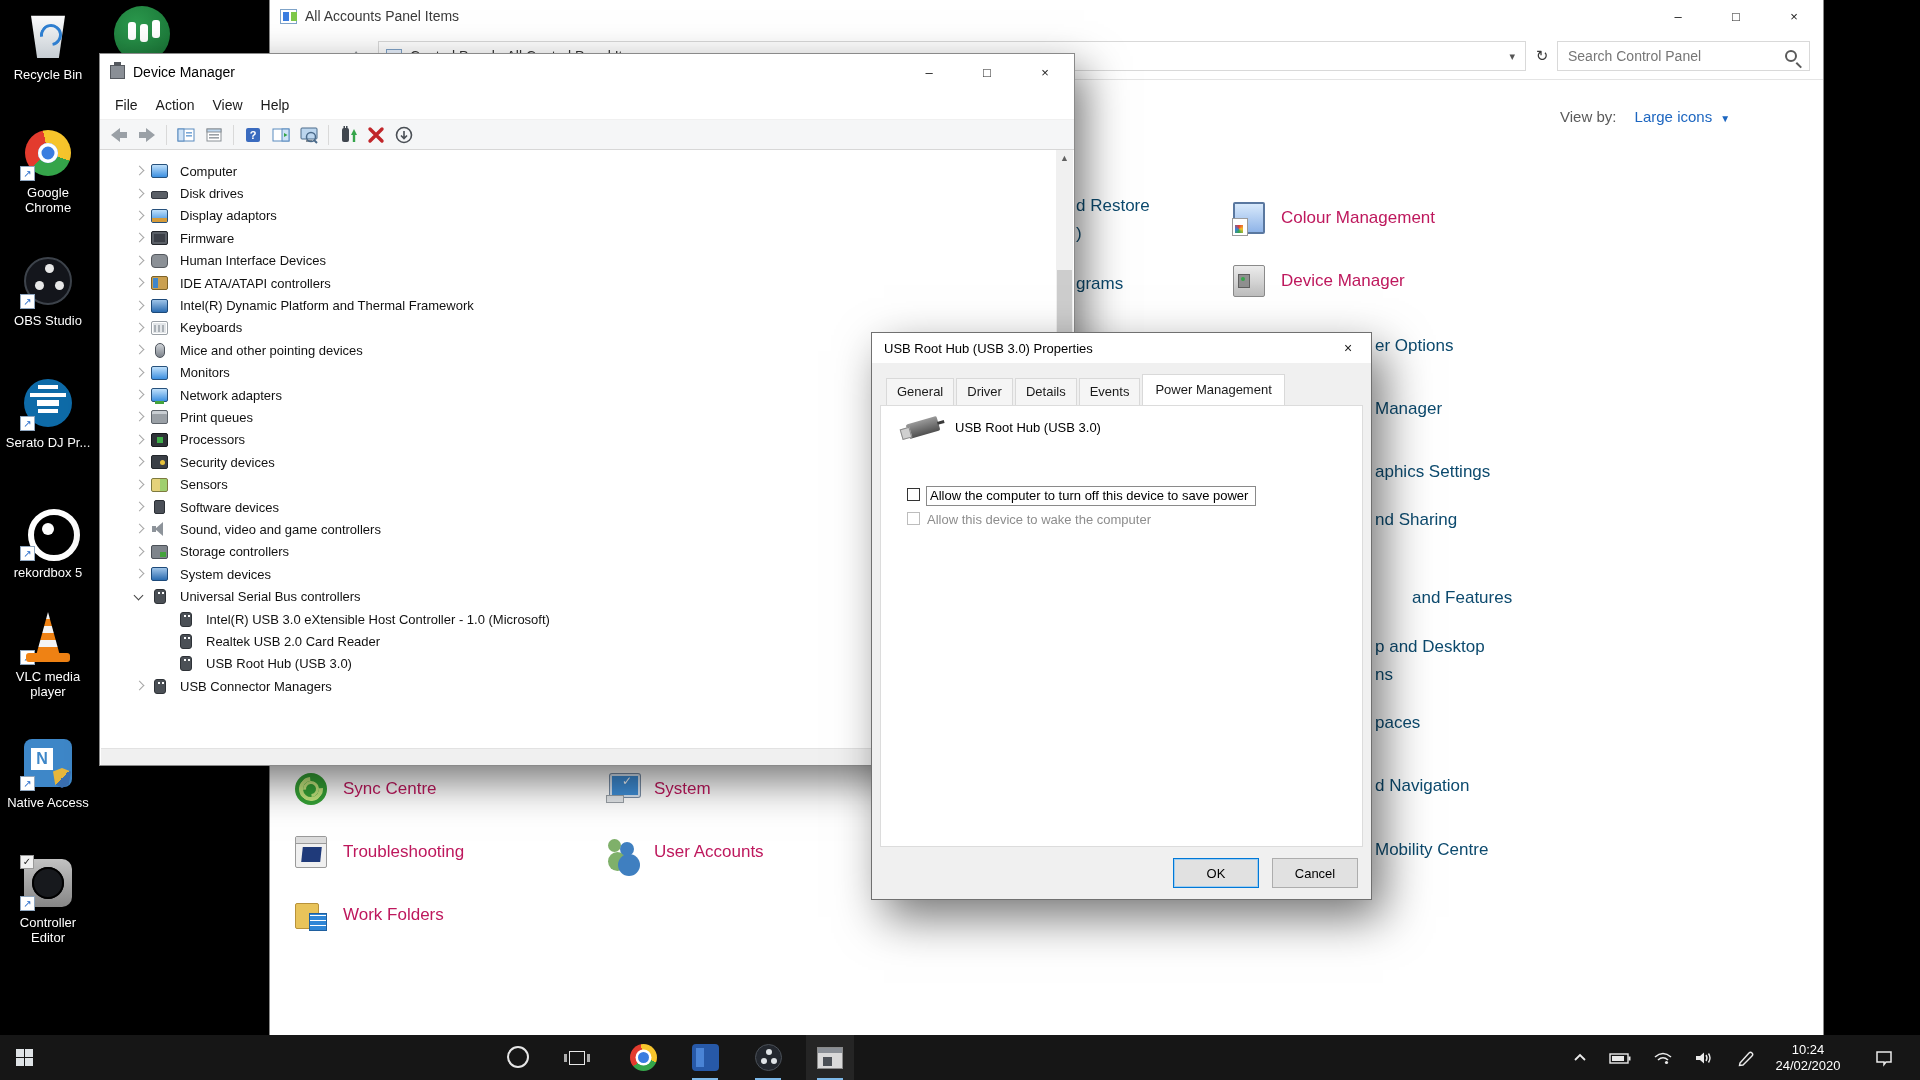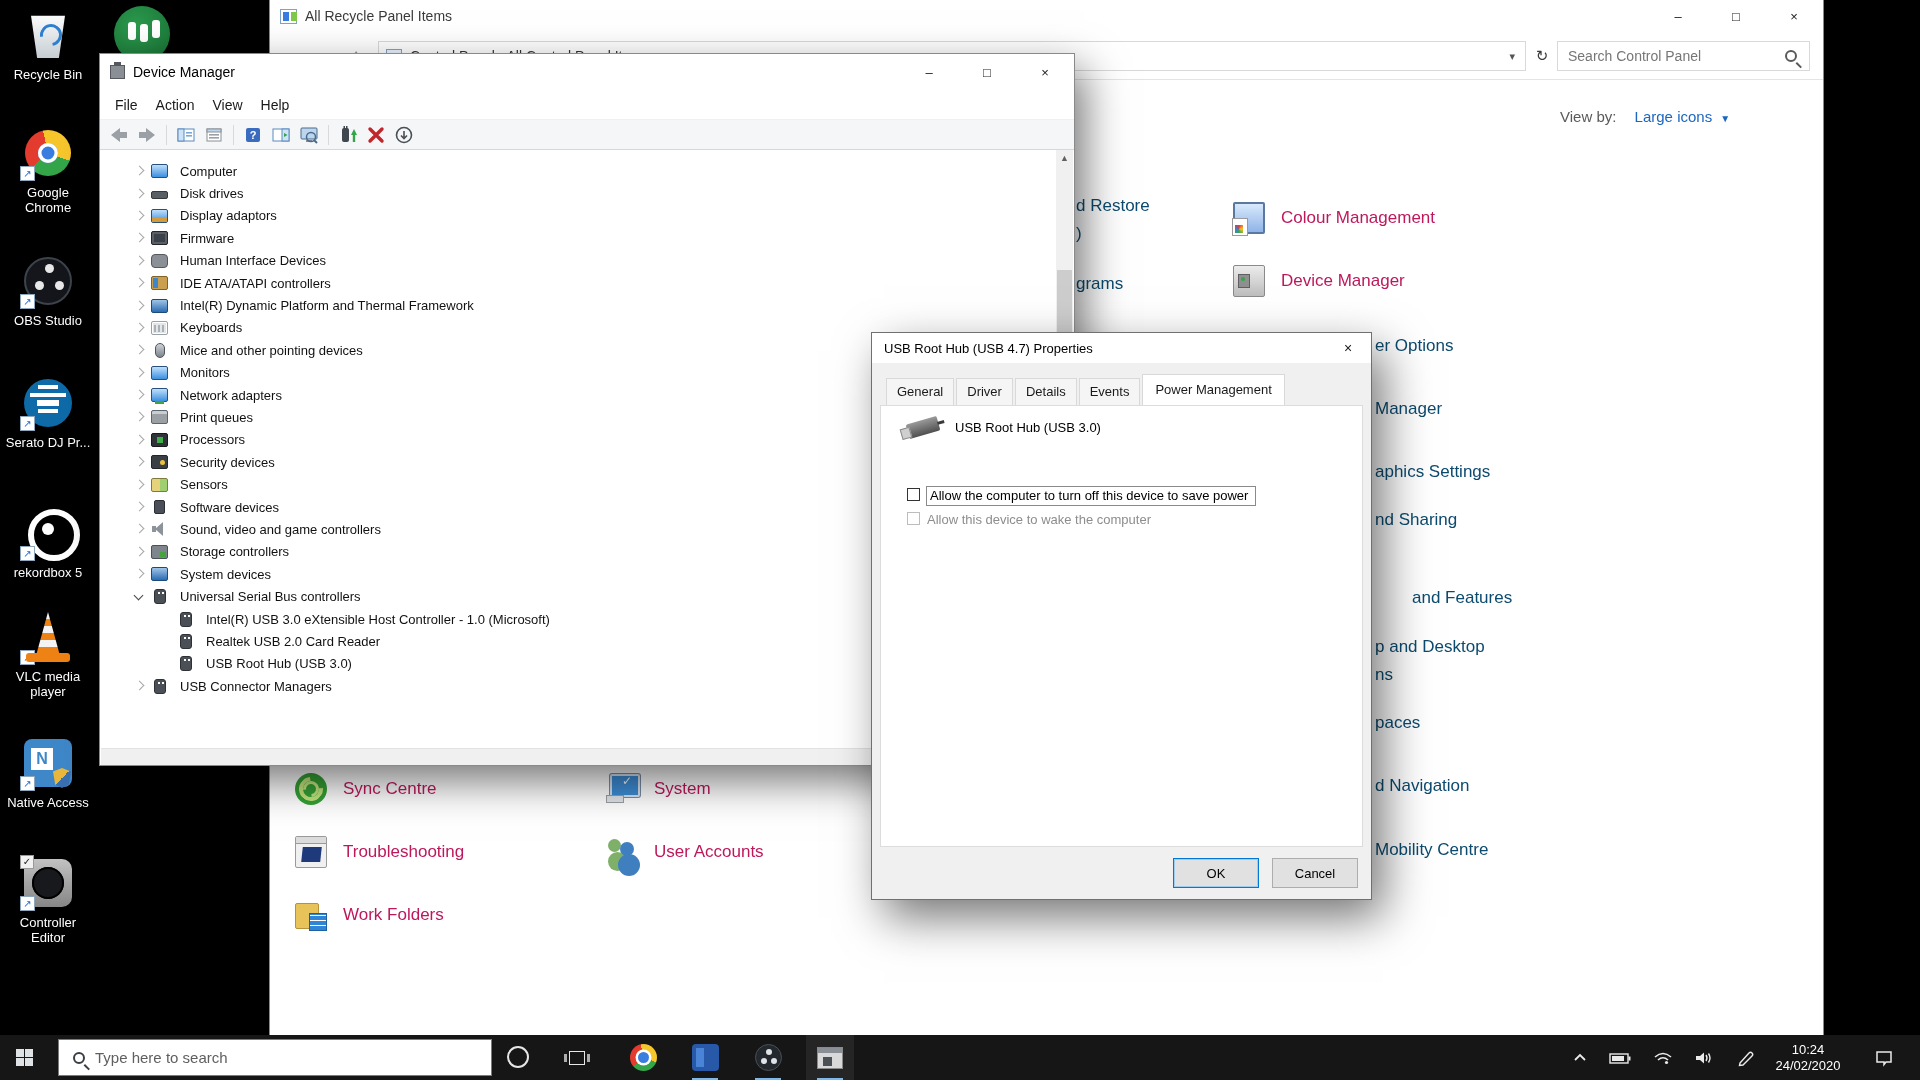--- a/index.html
+++ b/index.html
@@ -323,21 +323,21 @@
         <div>Controller</div>
         <div>Editor</div>
       </div>
     </div>
   </div>
 <div id="green-partial"></div>
 
 <div class="win" id="cp">
   <div class="titlebar">
     <span id="cp-titleicon"></span>
-    <span class="ttl">All Recycle Panel Items</span>
+    <span class="ttl">All Accounts Panel Items</span>
     <div class="capbtns">
       <span class="capbtn">–</span>
       <span class="capbtn">□</span>
       <span class="capbtn">×</span>
     </div>
   </div>
   <div id="cp-toolbar">
     <span class="navarrow" style="left:6px">←</span>
     <span class="navarrow" style="left:38px">→</span>
     <span class="navarrow" style="left:72px">↑</span>
@@ -600,21 +600,21 @@
   <div id="dm-vscroll">
     <span class="sarrow up">▲</span>
     <span class="sarrow down">▼</span>
     <div id="dm-vthumb"></div>
   </div>
   <div id="dm-hscroll"></div>
 </div>
 
 <div class="abs" id="dlg">
   <div class="titlebar">
-    <span class="ttl">USB Root Hub (USB 4.7) Properties</span>
+    <span class="ttl">USB Root Hub (USB 3.0) Properties</span>
   </div>
   <span id="dlg-close">×</span>
   <div id="dlg-tabs">
       <div class="tab">General</div>
       <div class="tab">Driver</div>
       <div class="tab">Details</div>
       <div class="tab">Events</div>
       <div class="tab active">Power Management</div>
     </div>
   <div id="dlg-pane">
@@ -637,24 +637,20 @@
 
 <div id="taskbar">
   <div id="start">
     <span class="wlogo">
         <i></i>
         <i></i>
         <i></i>
         <i></i>
       </span>
   </div>
-  <div id="tb-search">
-    <span class="mag"></span>
-    <span class="ph">Type here to search</span>
-  </div>
   <div id="cortana"></div>
   <div id="taskview">
       <span class="tv"></span>
     </div>
   <div id="tb-apps">
       <div class="tapp" style="left: 619px;">
         <div class="ta-chrome"></div>
       </div>
       <div class="tapp" style="left: 681px;">
         <div class="ta-blue"></div>

